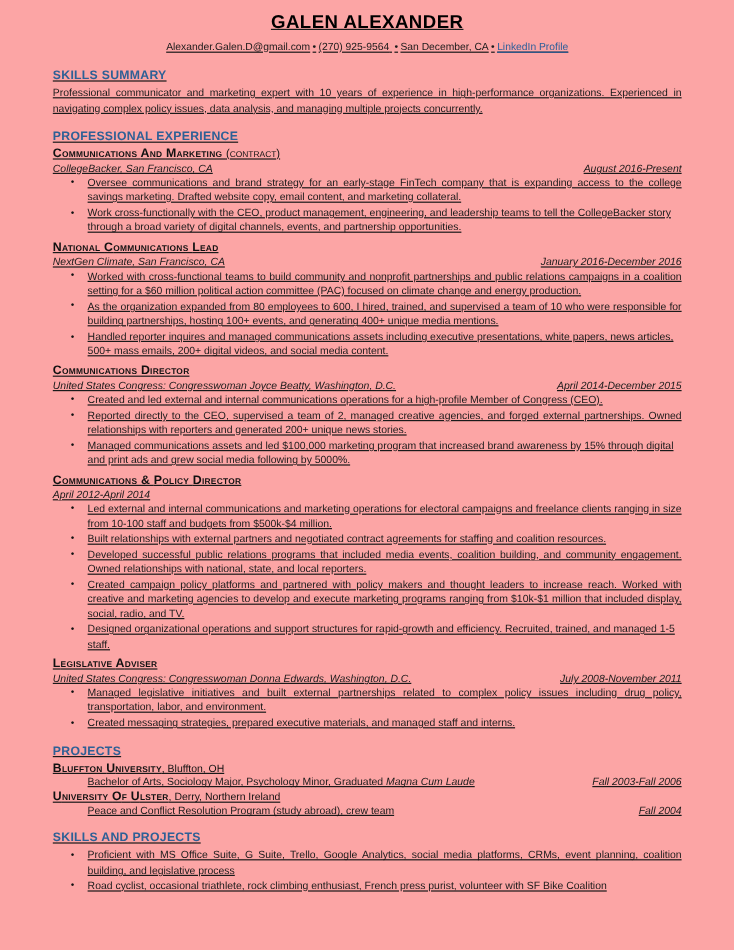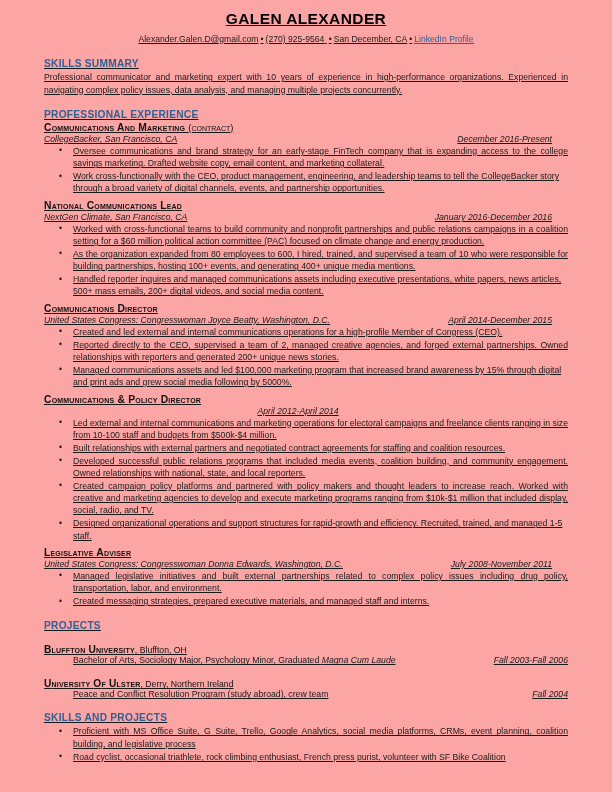--- a/index.html
+++ b/index.html
@@ -78,25 +78,25 @@
   }
   .job-title .first { text-transform: uppercase; }
   .job-title .paren {
     font-weight: normal;
     font-size: 9.4px;
     letter-spacing: 0;
     text-align: center;
   }
   .job-meta {
     display: flex;
-    justify-content: center;
+    justify-content: space-between;
     align-items: baseline;
     font-size: 8.7px;
     font-style: italic;
-    margin: 0 16px 1px 0;
+    margin: 0 0 1px 0;
     gap: 10px;
   }
   .job-org { flex: 1 1 auto; padding-right: 12px; }
   .job-dates { flex: 0 0 auto; white-space: nowrap; }
 
   ul.bullets {
     list-style: none;
     margin: 0;
     padding: 0;
   }
@@ -112,21 +112,21 @@
     content: "\2022";
     position: absolute;
     left: 15px;
     top: -0.5px;
     font-size: 8.5px;
     color: #111;
   }
   ul.bullets li:last-child { text-align: left; }
 
   
-  .edu-block { margin-top: 13px; }
+  .edu-block { margin-top: 3px; }
   .edu-school {
     font-size: 10.2px;
     margin: 0 0 0px 0;
     color: #111;
   }
   .edu-school .sname {
     font-weight: bold;
     font-variant: small-caps;
     text-transform: lowercase;
     letter-spacing: 0.2px;
@@ -165,21 +165,21 @@
 
   <div class="section-heading">SKILLS SUMMARY</div>
   <p class="summary">Professional communicator and marketing expert with 10 years of experience in high-performance organizations. Experienced in navigating complex policy issues, data analysis, and managing multiple projects concurrently.</p>
 
   <div class="section-heading">PROFESSIONAL EXPERIENCE</div>
   <div id="jobs-container">
       <div class="job">
         <div class="job-title"><span class="first">C</span>ommunications <span class="first">a</span>nd <span class="first">M</span>arketing <span class="paren">(CONTRACT)</span></div>
         <div class="job-meta">
           <span class="job-org">CollegeBacker, San Francisco, CA</span>
-          <span class="job-dates">December 2016-Present</span>
+          <span class="job-dates">August 2016-Present</span>
         </div>
         <ul class="bullets">
           <li>Oversee communications and brand strategy for an early-stage FinTech company that is expanding access to the college savings marketing. Drafted website copy, email content, and marketing collateral.</li>
           <li>Work cross-functionally with the CEO, product management, engineering, and leadership teams to tell the CollegeBacker story through a broad variety of digital channels, events, and partnership opportunities.</li>
         </ul>
       </div>
       <div class="job">
         <div class="job-title"><span class="first">N</span>ational <span class="first">C</span>ommunications <span class="first">L</span>ead</div>
         <div class="job-meta">
           <span class="job-org">NextGen Climate, San Francisco, CA</span>

